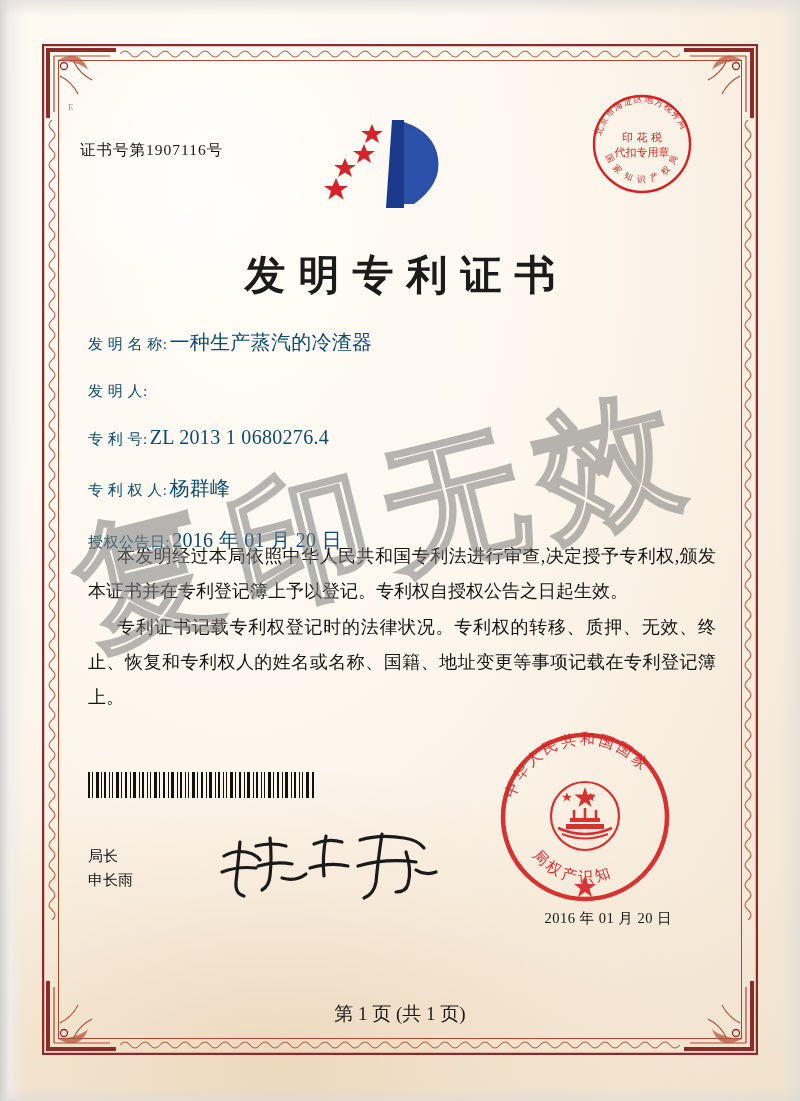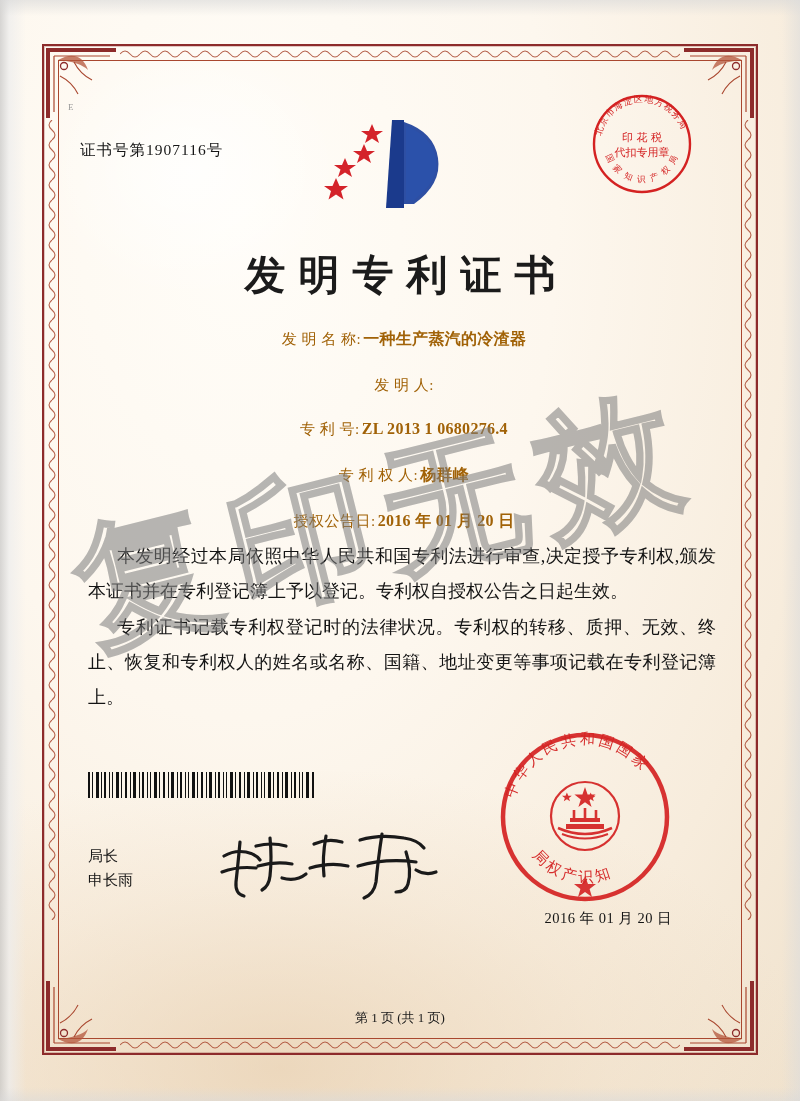--- a/index.html
+++ b/index.html
@@ -109,33 +109,31 @@
   }
   .fields {
     position: absolute;
     left: 8px; right: 0; top: 245px;
   }
   .field {
     display: flex;
     align-items: baseline;
     margin-bottom: 25.5px;
     font-size: 15px;
-    color: #a16207;
-    justify-content: center;
+    color: #0c4a6e;
   }
   .field .lbl {
     white-space: pre;
     font-size: 15px;
     letter-spacing: .5px;
   }
   .field .val {
-    font-size: 16px;
+    font-size: 20px;
     letter-spacing: .3px;
     margin-left: 2px;
-    font-weight: bold;
   }
   .body-text {
     position: absolute;
     left: 8px; right: 4px; top: 455px;
     font-size: 18px;
     line-height: 35px;
     color: #141414;
     text-align: justify;
   }
   .body-text p {
@@ -168,21 +166,21 @@
     position: absolute;
     right: 48px; top: 825px;
     font-size: 14.5px;
     color: #151515;
     letter-spacing: .5px;
   }
   .page-no {
     position: absolute;
     left: 0; right: 0; bottom: -12px;
     text-align: center;
-    font-size: 13px;
+    font-size: 19px;
     color: #1a1a1a;
   }
   
   .watermark {
     position: absolute;
     left: 55px; top: 390px;
     width: 640px; height: 300px;
     pointer-events: none;
     z-index: 5;
   }

